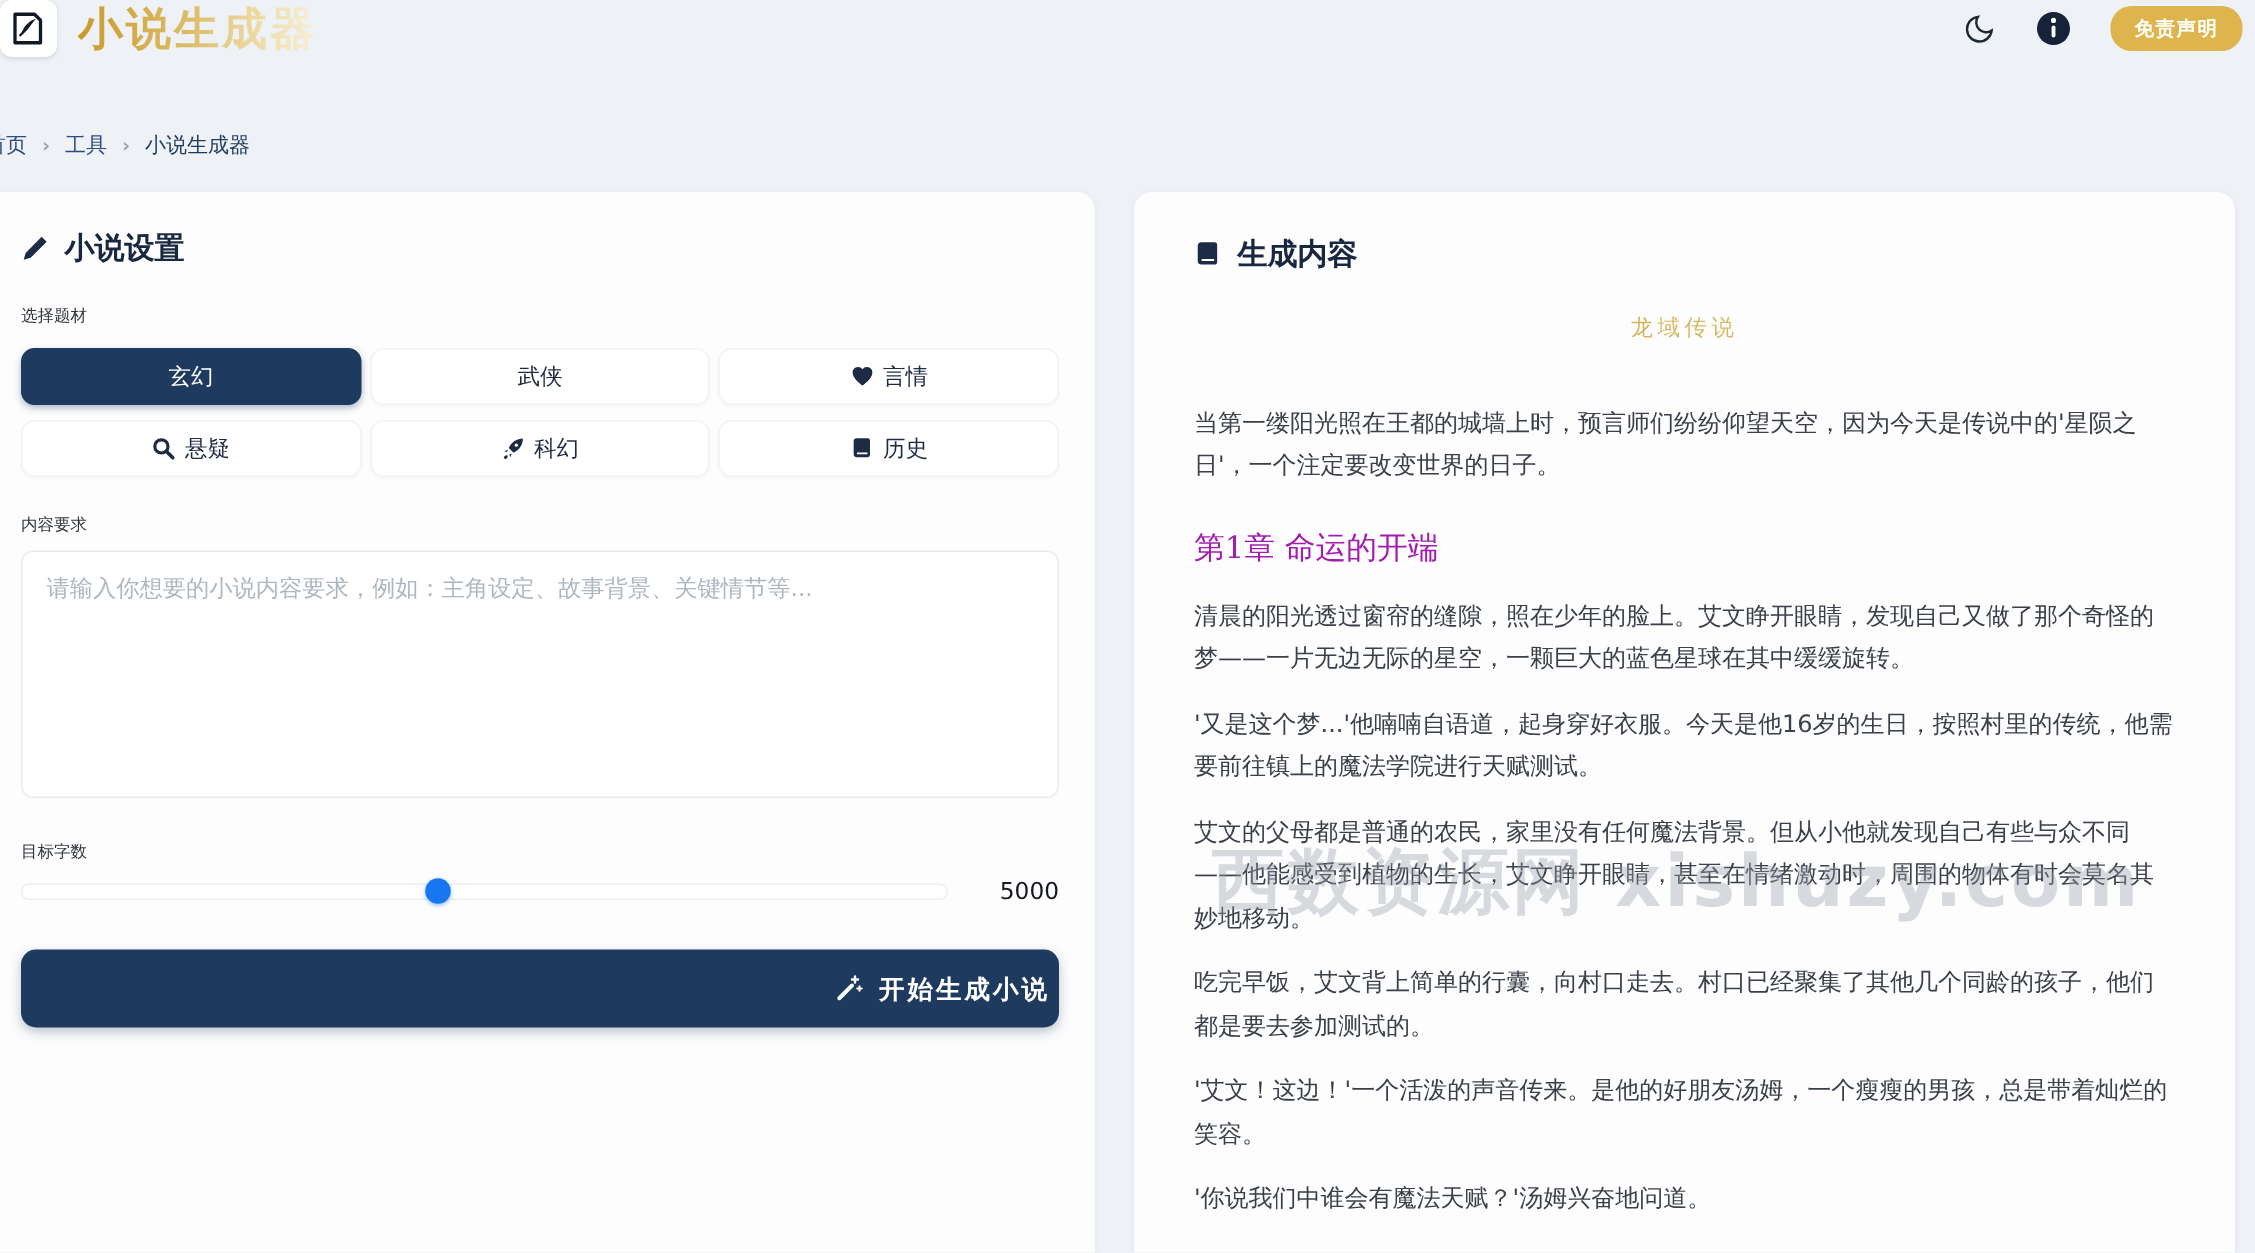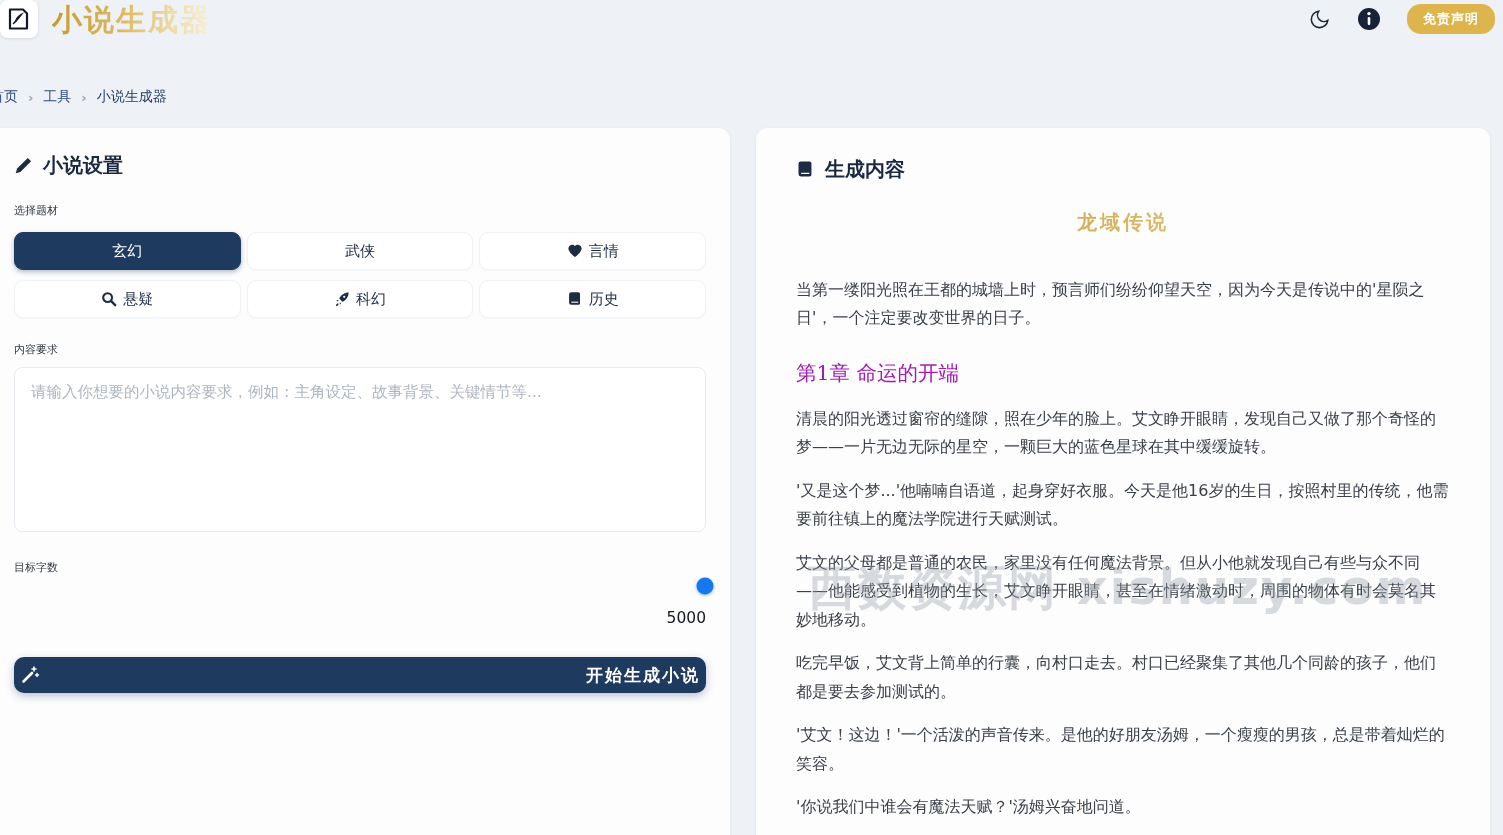--- a/index.html
+++ b/index.html
@@ -59,43 +59,43 @@
   
   .req-textarea{
     width:100%;height:165px;box-sizing:border-box;resize:none;
     border:1px solid #e7eaef;border-radius:8px;background:#fff;
     padding:14px 16px;font-size:15.5px;color:#333;outline:none;
     font-family:"DejaVu Sans","Liberation Sans",sans-serif;
   }
   .req-textarea::placeholder{color:#aeb6c0;}
 
   
-  .slider-row{display:flex;align-items:flex-end;gap:22px;margin-top:4px;flex-direction:column;}
+  .slider-row{display:flex;align-items:center;gap:22px;margin-top:4px;}
   .slider-track{
     position:relative;flex:1;height:9px;border-radius:5px;background:#fff;
     border:1px solid #eceef2;cursor:pointer;
   }
   .slider-thumb{
     position:absolute;top:50%;left:45%;width:17px;height:17px;border-radius:50%;
     background:#1677f0;transform:translate(-50%,-50%);box-shadow:0 1px 3px rgba(22,119,240,.5);cursor:grab;
   }
   .slider-value{width:52px;text-align:right;font-size:15.5px;color:#14181f;}
 
   
   .generate-btn{
-    width:100%;height:36px;margin-top:30px;border:none;border-radius:10px;
+    width:100%;height:52px;margin-top:30px;border:none;border-radius:10px;
     background:#1e3a5f;color:#fff;font-size:17px;font-weight:700;letter-spacing:2px;
-    display:flex;align-items:center;justify-content:space-between;gap:10px;cursor:pointer;
+    display:flex;align-items:center;justify-content:flex-end;gap:10px;cursor:pointer;
     box-shadow:0 3px 8px rgba(30,58,95,.3);
     font-family:"DejaVu Sans","Liberation Sans",sans-serif;
   }
 
   
   .story-title{
-    text-align:center;font-size:20px;font-weight:700;letter-spacing:3px;margin:26px 0 40px;
+    text-align:center;font-size:15px;font-weight:400;letter-spacing:3px;margin:26px 0 40px;
     background:linear-gradient(90deg,#bd921f 0%,#d9b967 55%,#efe3bd 100%);
     -webkit-background-clip:text;background-clip:text;color:transparent;
   }
   .story-body p{font-size:16px;line-height:1.78;color:#3a4048;margin:0 0 15px;}
   .story-body h3{font-size:20.5px;color:#a21caf;margin:26px 0 18px;font-weight:400;}
   .watermark{
     position:absolute;left:52px;top:428px;white-space:nowrap;pointer-events:none;
     font-size:48px;font-weight:700;color:rgba(150,157,168,.38);letter-spacing:2px;
     font-family:"DejaVu Sans","Liberation Sans",sans-serif;
   }

